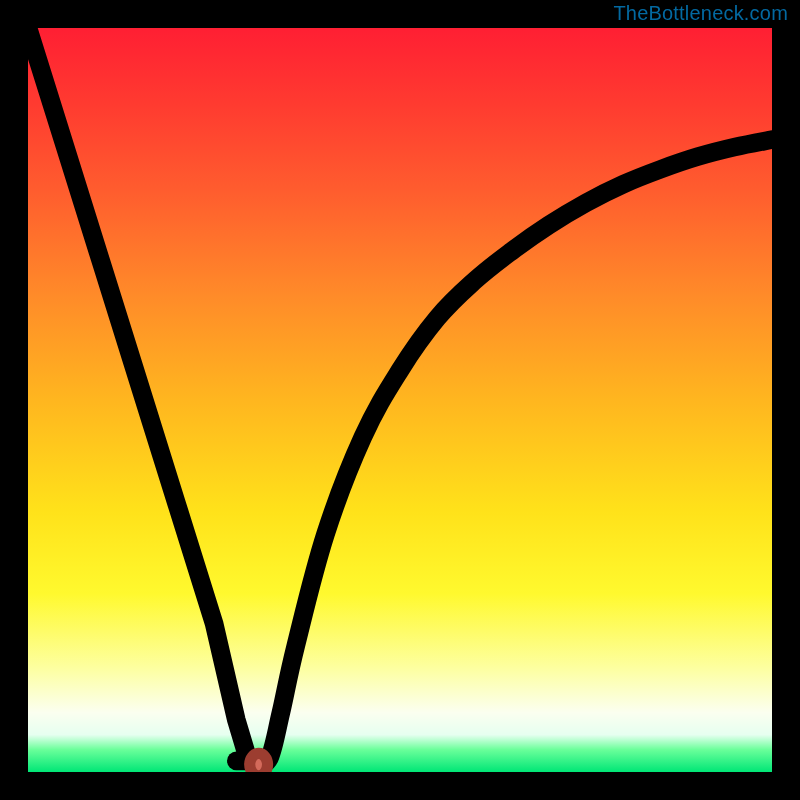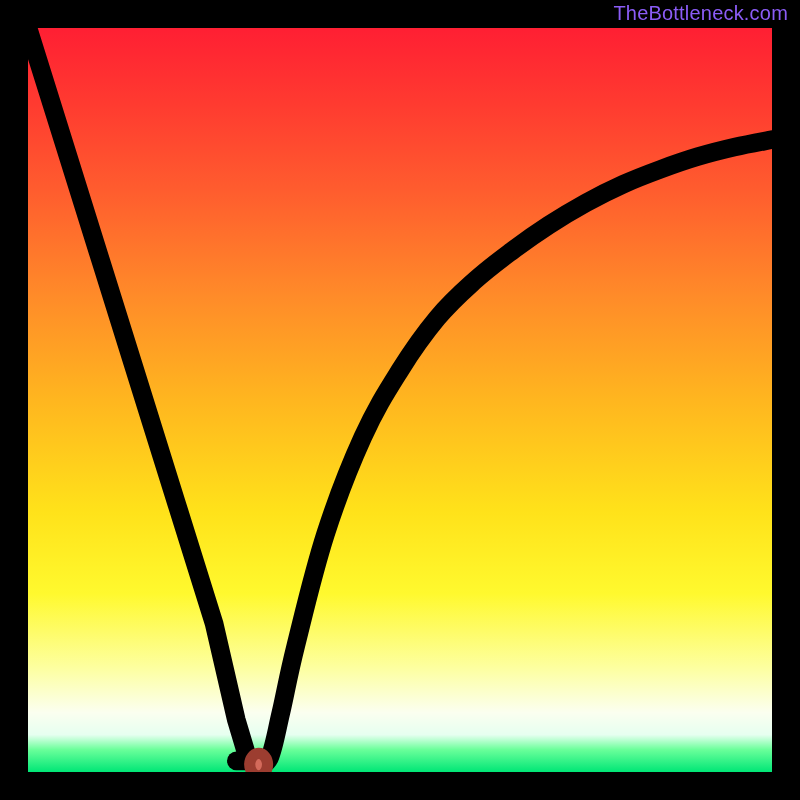--- a/index.html
+++ b/index.html
@@ -49,21 +49,21 @@
   .chart-svg {
     position: absolute;
     inset: 0;
     width: 100%;
     height: 100%;
   }
   .attribution {
     position: absolute;
     top: 2px;
     right: 12px;
-    color: #8b5cf6;
+    color: #0369a1;
     font-size: 20px;
     letter-spacing: 0.2px;
     user-select: none;
   }
   .min-marker {
     fill: #d46a5b;
     stroke: #9c3d30;
     stroke-width: 1.5;
   }
   .curve {

